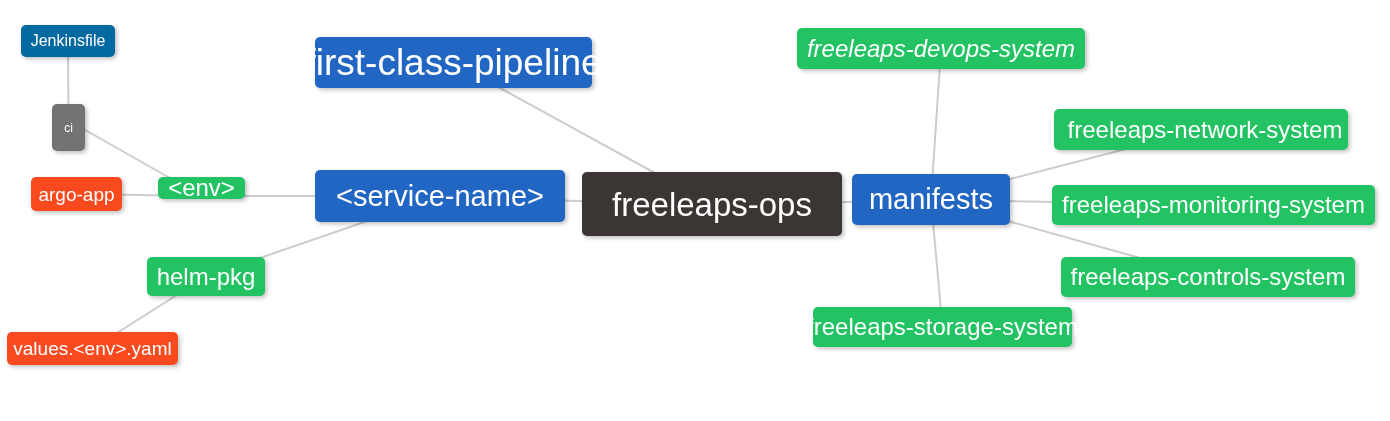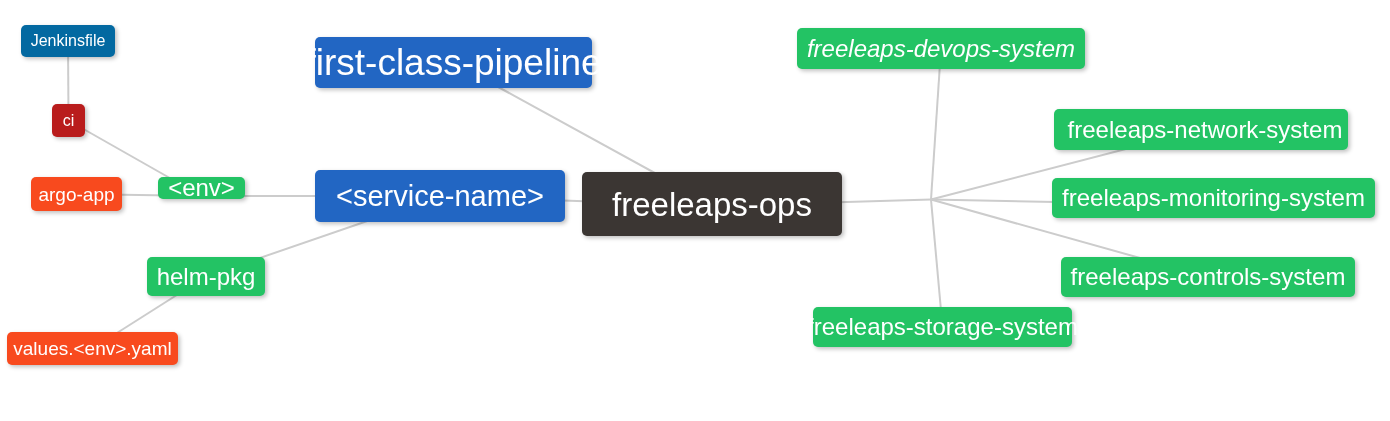--- a/index.html
+++ b/index.html
@@ -58,21 +58,21 @@
       <line x1="931" y1="199.5" x2="1201" y2="129.5" stroke="#CCCCCC" stroke-width="2"></line>
       <line x1="931" y1="199.5" x2="1213.5" y2="205" stroke="#CCCCCC" stroke-width="2"></line>
       <line x1="931" y1="199.5" x2="1208" y2="277" stroke="#CCCCCC" stroke-width="2"></line>
       <line x1="931" y1="199.5" x2="942.5" y2="327" stroke="#CCCCCC" stroke-width="2"></line>
     </svg>
 
   <div class="node" id="node-jenkinsfile" style="left: 21px; top: 25px; width: 94px; height: 32px; font-size: 16px; background-color: #0369a1; color: rgb(255, 255, 255);">
     <span>Jenkinsfile</span>
   </div>
 
-  <div class="node" id="node-ci" style="left: 52px; top: 104px; width: 33px; height: 33px; font-size: 16px; background-color: #b91c1c; color: rgb(255, 255, 255);">
+  <div class="node" id="node-ci" style="left: 52px; top: 104px; width: 33px; height: 47px; font-size: 12px; background-color: #737373; color: rgb(255, 255, 255);">
     <span>ci</span>
   </div>
 
   <div class="node" id="node-argo_app" style="left: 31px; top: 177px; width: 91px; height: 34px; font-size: 19px; background-color: rgb(248, 74, 30); color: #ffffff;">
     <span>argo-app</span>
   </div>
 
   <div class="node" id="node-env" style="left: 158px; top: 177px; width: 87px; height: 22px; font-size: 24px; background-color: rgb(35, 195, 100); color: rgb(255, 255, 255);">
     <span>&lt;env&gt;</span>
   </div>
@@ -90,30 +90,33 @@
   </div>
 
   <div class="node" id="node-service_name" style="left: 315px; top: 170px; width: 250px; height: 52px; font-size: 29px; background-color: rgb(34, 102, 195); color: rgb(255, 255, 255);">
     <span>&lt;service-name&gt;</span>
   </div>
 
   <div class="node" id="node-freeleaps_ops" style="left: 582px; top: 172px; width: 260px; height: 64px; font-size: 33px; background-color: rgb(59, 54, 51); color: rgb(255, 255, 255);">
     <span>freeleaps-ops</span>
   </div>
 
+  <div class="node" id="node-manifests" style="left: 852px; top: 174px; width: 158px; height: 51px; font-size: 29px; background-color: rgb(34, 102, 195); color: rgb(255, 255, 255);">
+    <span>manifests</span>
+  </div>
 
   <div class="node" id="node-devops_system" style="left: 797px; top: 28px; width: 288px; height: 41px; font-size: 24px; background-color: rgb(35, 195, 100); color: rgb(255, 255, 255); font-style: italic;">
     <span>freeleaps-devops-system</span>
   </div>
 
   <div class="node" id="node-network_system" style="left: 1054px; top: 109px; width: 294px; height: 41px; font-size: 24px; background-color: rgb(35, 195, 100); color: rgb(255, 255, 255); padding-left: 8px;">
     <span>freeleaps-network-system</span>
   </div>
 
-  <div class="node" id="node-monitoring_system" style="left: 1052px; top: 178px; width: 323px; height: 40px; font-size: 24px; background-color: rgb(35, 195, 100); color: rgb(255, 255, 255);">
+  <div class="node" id="node-monitoring_system" style="left: 1052px; top: 185px; width: 323px; height: 40px; font-size: 24px; background-color: rgb(35, 195, 100); color: rgb(255, 255, 255);">
     <span>freeleaps-monitoring-system</span>
   </div>
 
   <div class="node" id="node-storage_system" style="left: 813px; top: 307px; width: 259px; height: 40px; font-size: 24px; background-color: rgb(35, 195, 100); color: rgb(255, 255, 255);">
     <span>freeleaps-storage-system</span>
   </div>
 
   <div class="node" id="node-controls_system" style="left: 1061px; top: 257px; width: 294px; height: 40px; font-size: 24px; background-color: rgb(35, 195, 100); color: rgb(255, 255, 255);">
     <span>freeleaps-controls-system</span>
   </div>

